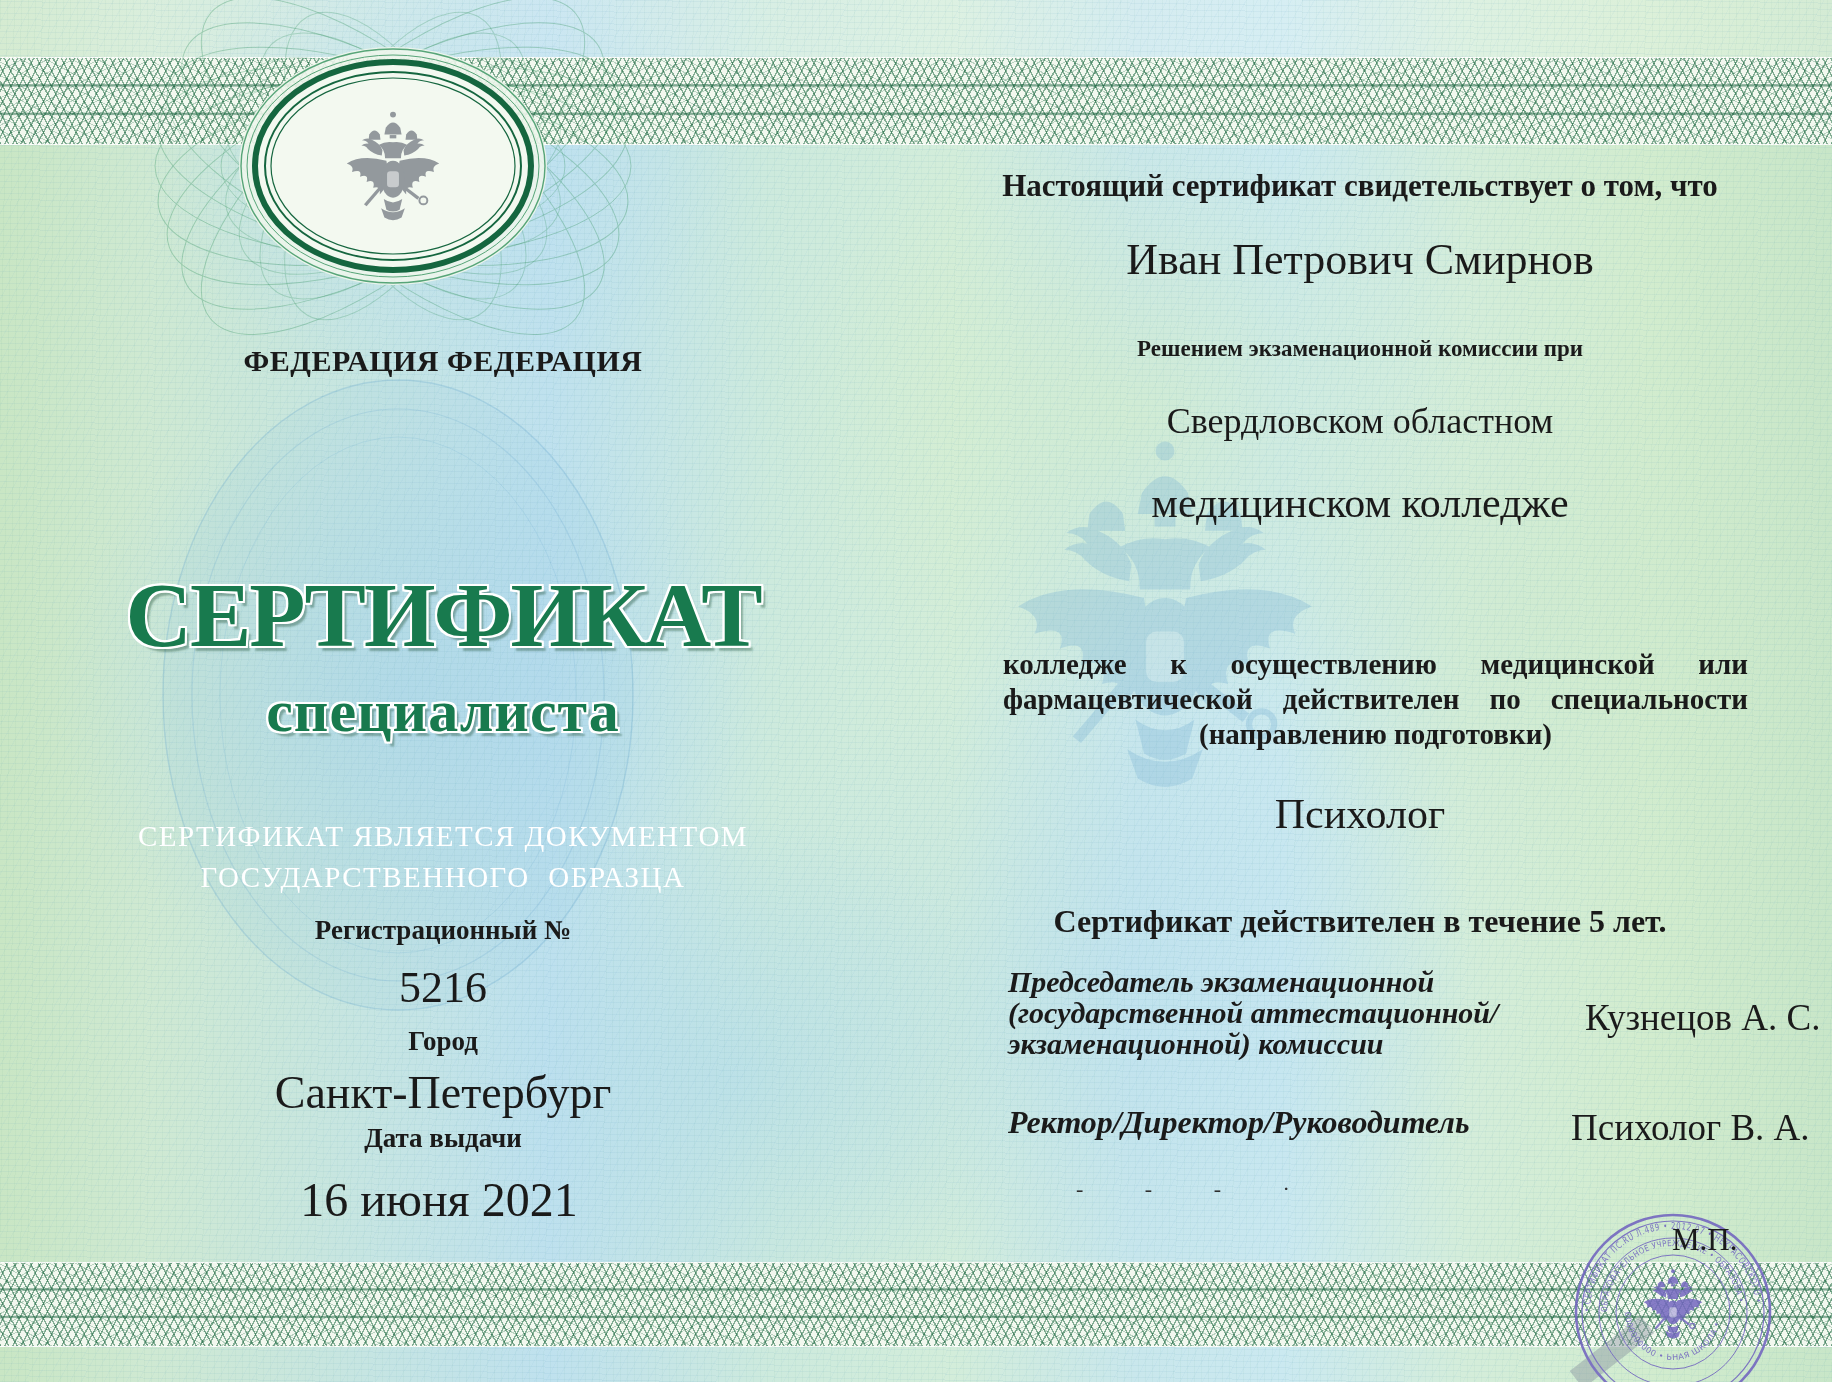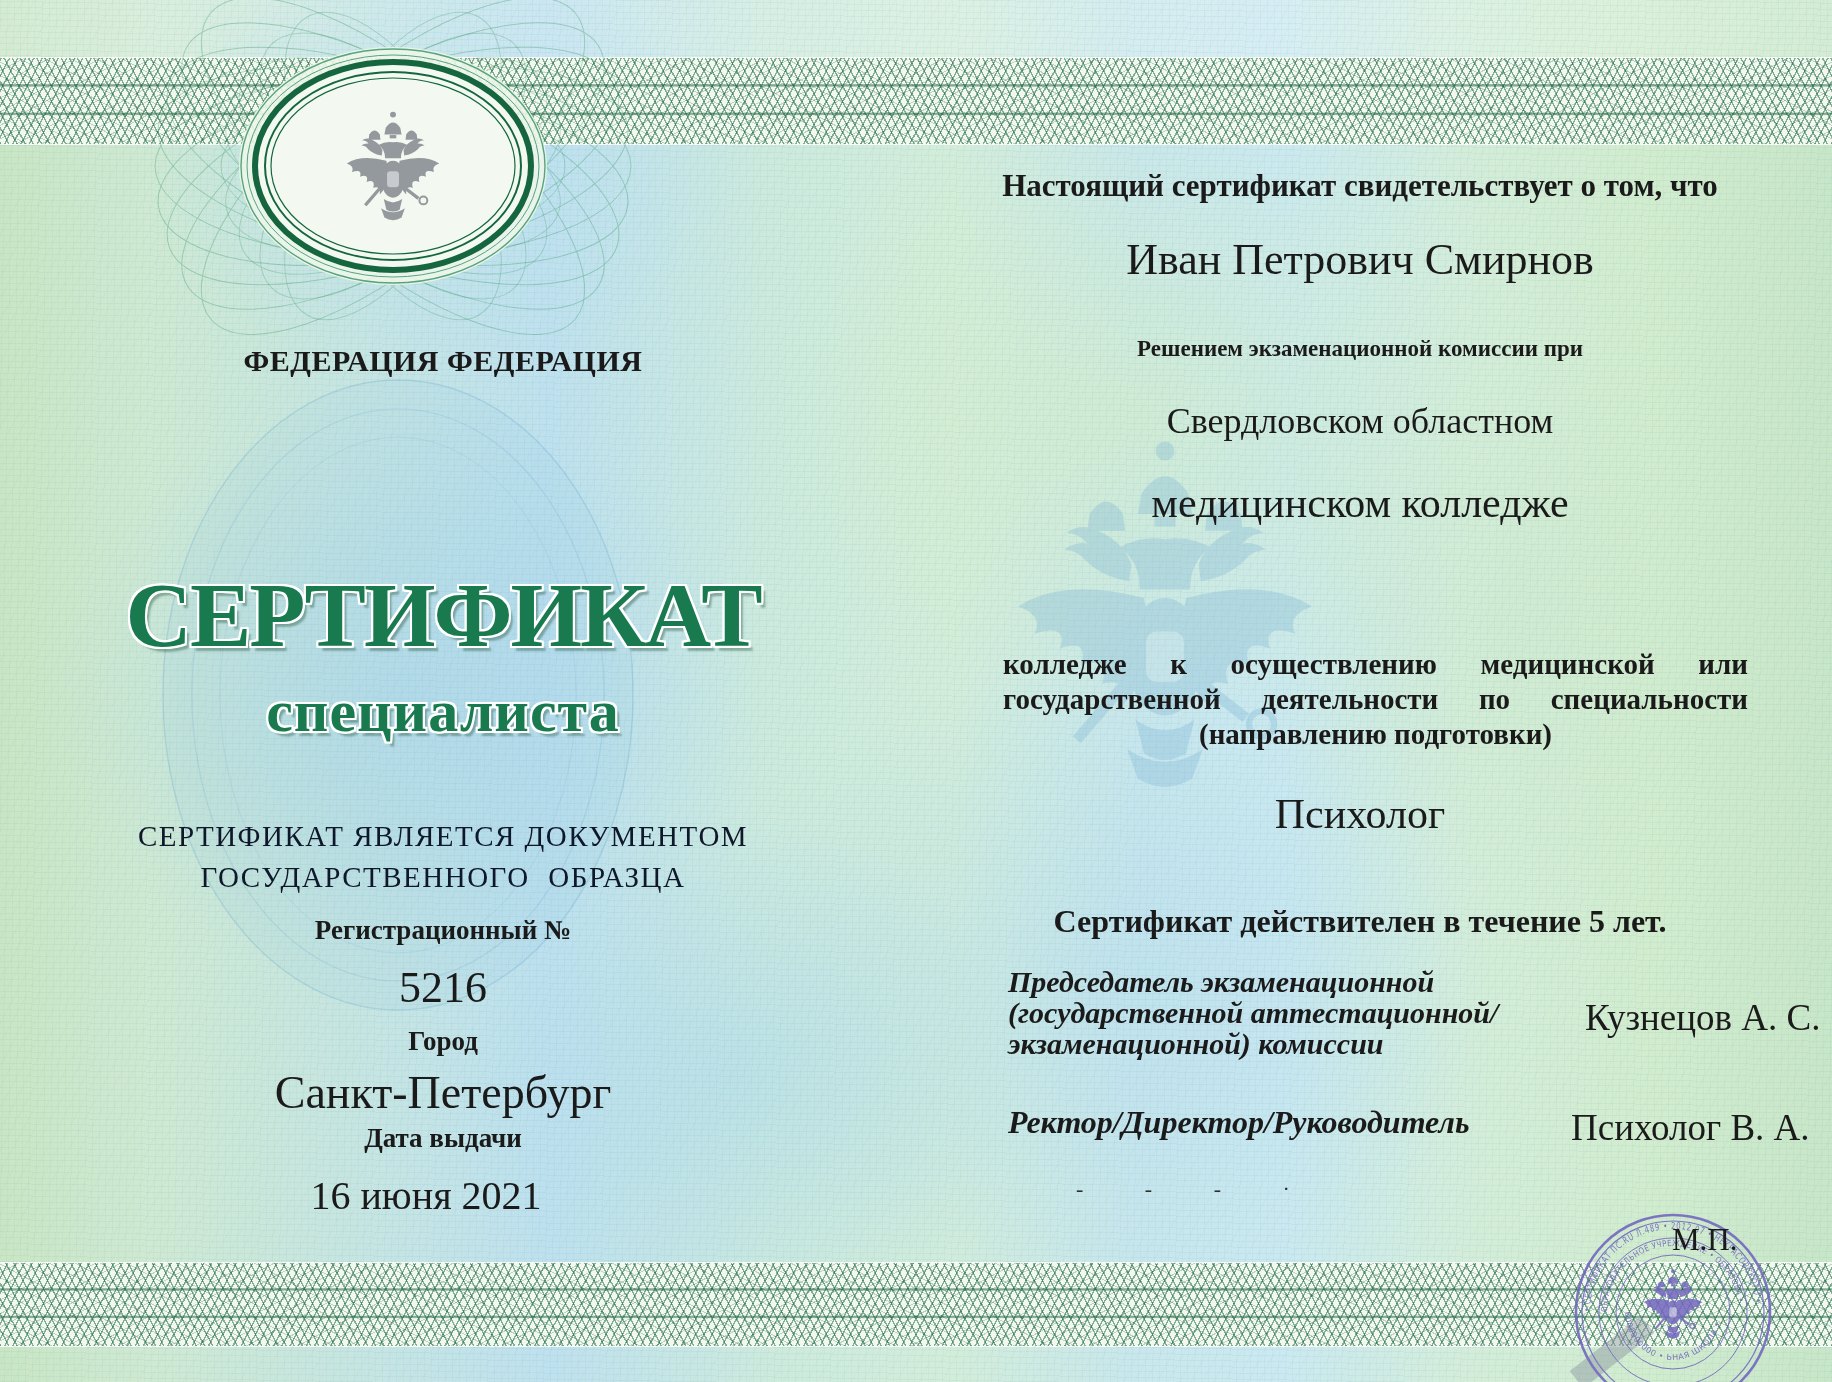--- a/index.html
+++ b/index.html
@@ -32,21 +32,21 @@
   .band.bottom{top:1262px;height:83px;}
   svg.art{position:absolute;left:0;top:0;}
   
   .t{position:absolute;white-space:nowrap;}
   .c{text-align:center;}
   .b{font-weight:bold;}
   .green-title{color:#187a4e;font-weight:bold;
     text-shadow:-2px -2px 0 #fff,2px -2px 0 #fff,-2px 2px 0 #fff,2px 2px 0 #fff,
                 0 -2px 0 #fff,0 2px 0 #fff,-2px 0 0 #fff,2px 0 0 #fff,
                 4px 5px 2px rgba(25,75,50,.38);}
-  .green-caps{color:#0f172a;letter-spacing:1.5px;}
+  .green-caps{color:#ffffff;letter-spacing:1.5px;}
   .ital{font-style:italic;font-weight:bold;}
   .just{text-align:justify;text-align-last:justify;white-space:normal;}
   .dashes{word-spacing:52px;color:#2e2e2e;letter-spacing:2px;}
 </style>
 </head>
 <body>
 
 <div class="page">
 
   <div class="bg"></div>
@@ -162,34 +162,34 @@
   <div class="t c green-caps" style="left:18px;top:820px;width:850px;font-size:29px">СЕРТИФИКАТ ЯВЛЯЕТСЯ ДОКУМЕНТОМ</div>
   <div class="t c green-caps" style="left:18px;top:861px;width:850px;font-size:29px;word-spacing:10px">ГОСУДАРСТВЕННОГО  ОБРАЗЦА</div>
 
   <div class="t c b" style="left:18px;top:915px;width:850px;font-size:27px">Регистрационный №</div>
   <div class="t c" style="left:18px;top:962px;width:850px;font-size:44px">5216</div>
 
   <div class="t c b" style="left:18px;top:1026px;width:850px;font-size:27px">Город</div>
   <div class="t c" style="left:18px;top:1066px;width:850px;font-size:46px">Санкт-Петербург</div>
 
   <div class="t c b" style="left:18px;top:1123px;width:850px;font-size:27px">Дата выдачи</div>
-  <div class="t c" style="left:1px;top:1172px;width:850px;font-size:40px">16 июня 2021</div>
+  <div class="t c" style="left:14px;top:1172px;width:850px;font-size:48px">16 июня 2021</div>
 
   
   <div class="t c b" style="left:935px;top:168px;width:850px;font-size:31px">Настоящий сертификат свидетельствует о том, что</div>
 
   <div class="t c" style="left:935px;top:234px;width:850px;font-size:44px">Иван Петрович Смирнов</div>
 
   <div class="t c b" style="left:935px;top:336px;width:850px;font-size:23px">Решением экзаменационной комиссии при</div>
 
   <div class="t c" style="left:935px;top:400px;width:850px;font-size:36px">Свердловском областном</div>
   <div class="t c" style="left:935px;top:479px;width:850px;font-size:42px">медицинском колледже</div>
 
   <div class="t b just" style="left:1003px;top:648px;width:745px;font-size:29px">колледже к осуществлению медицинской или</div>
-  <div class="t b just" style="left:1003px;top:683px;width:745px;font-size:29px">государственной деятельности по специальности</div>
+  <div class="t b just" style="left:1003px;top:683px;width:745px;font-size:29px">фармацевтической действителен по специальности</div>
   <div class="t c b" style="left:1003px;top:718px;width:745px;font-size:29px">(направлению подготовки)</div>
 
   <div class="t c" style="left:935px;top:790px;width:850px;font-size:42px">Психолог</div>
 
   <div class="t c b" style="left:935px;top:903px;width:850px;font-size:32px">Сертификат действителен в течение 5 лет.</div>
 
   <div class="t ital" style="left:1008px;top:966px;font-size:30px;line-height:31px">
     <div>Председатель экзаменационной</div>
     <div>(государственной  аттестационной/</div>
     <div>экзаменационной) комиссии</div>

